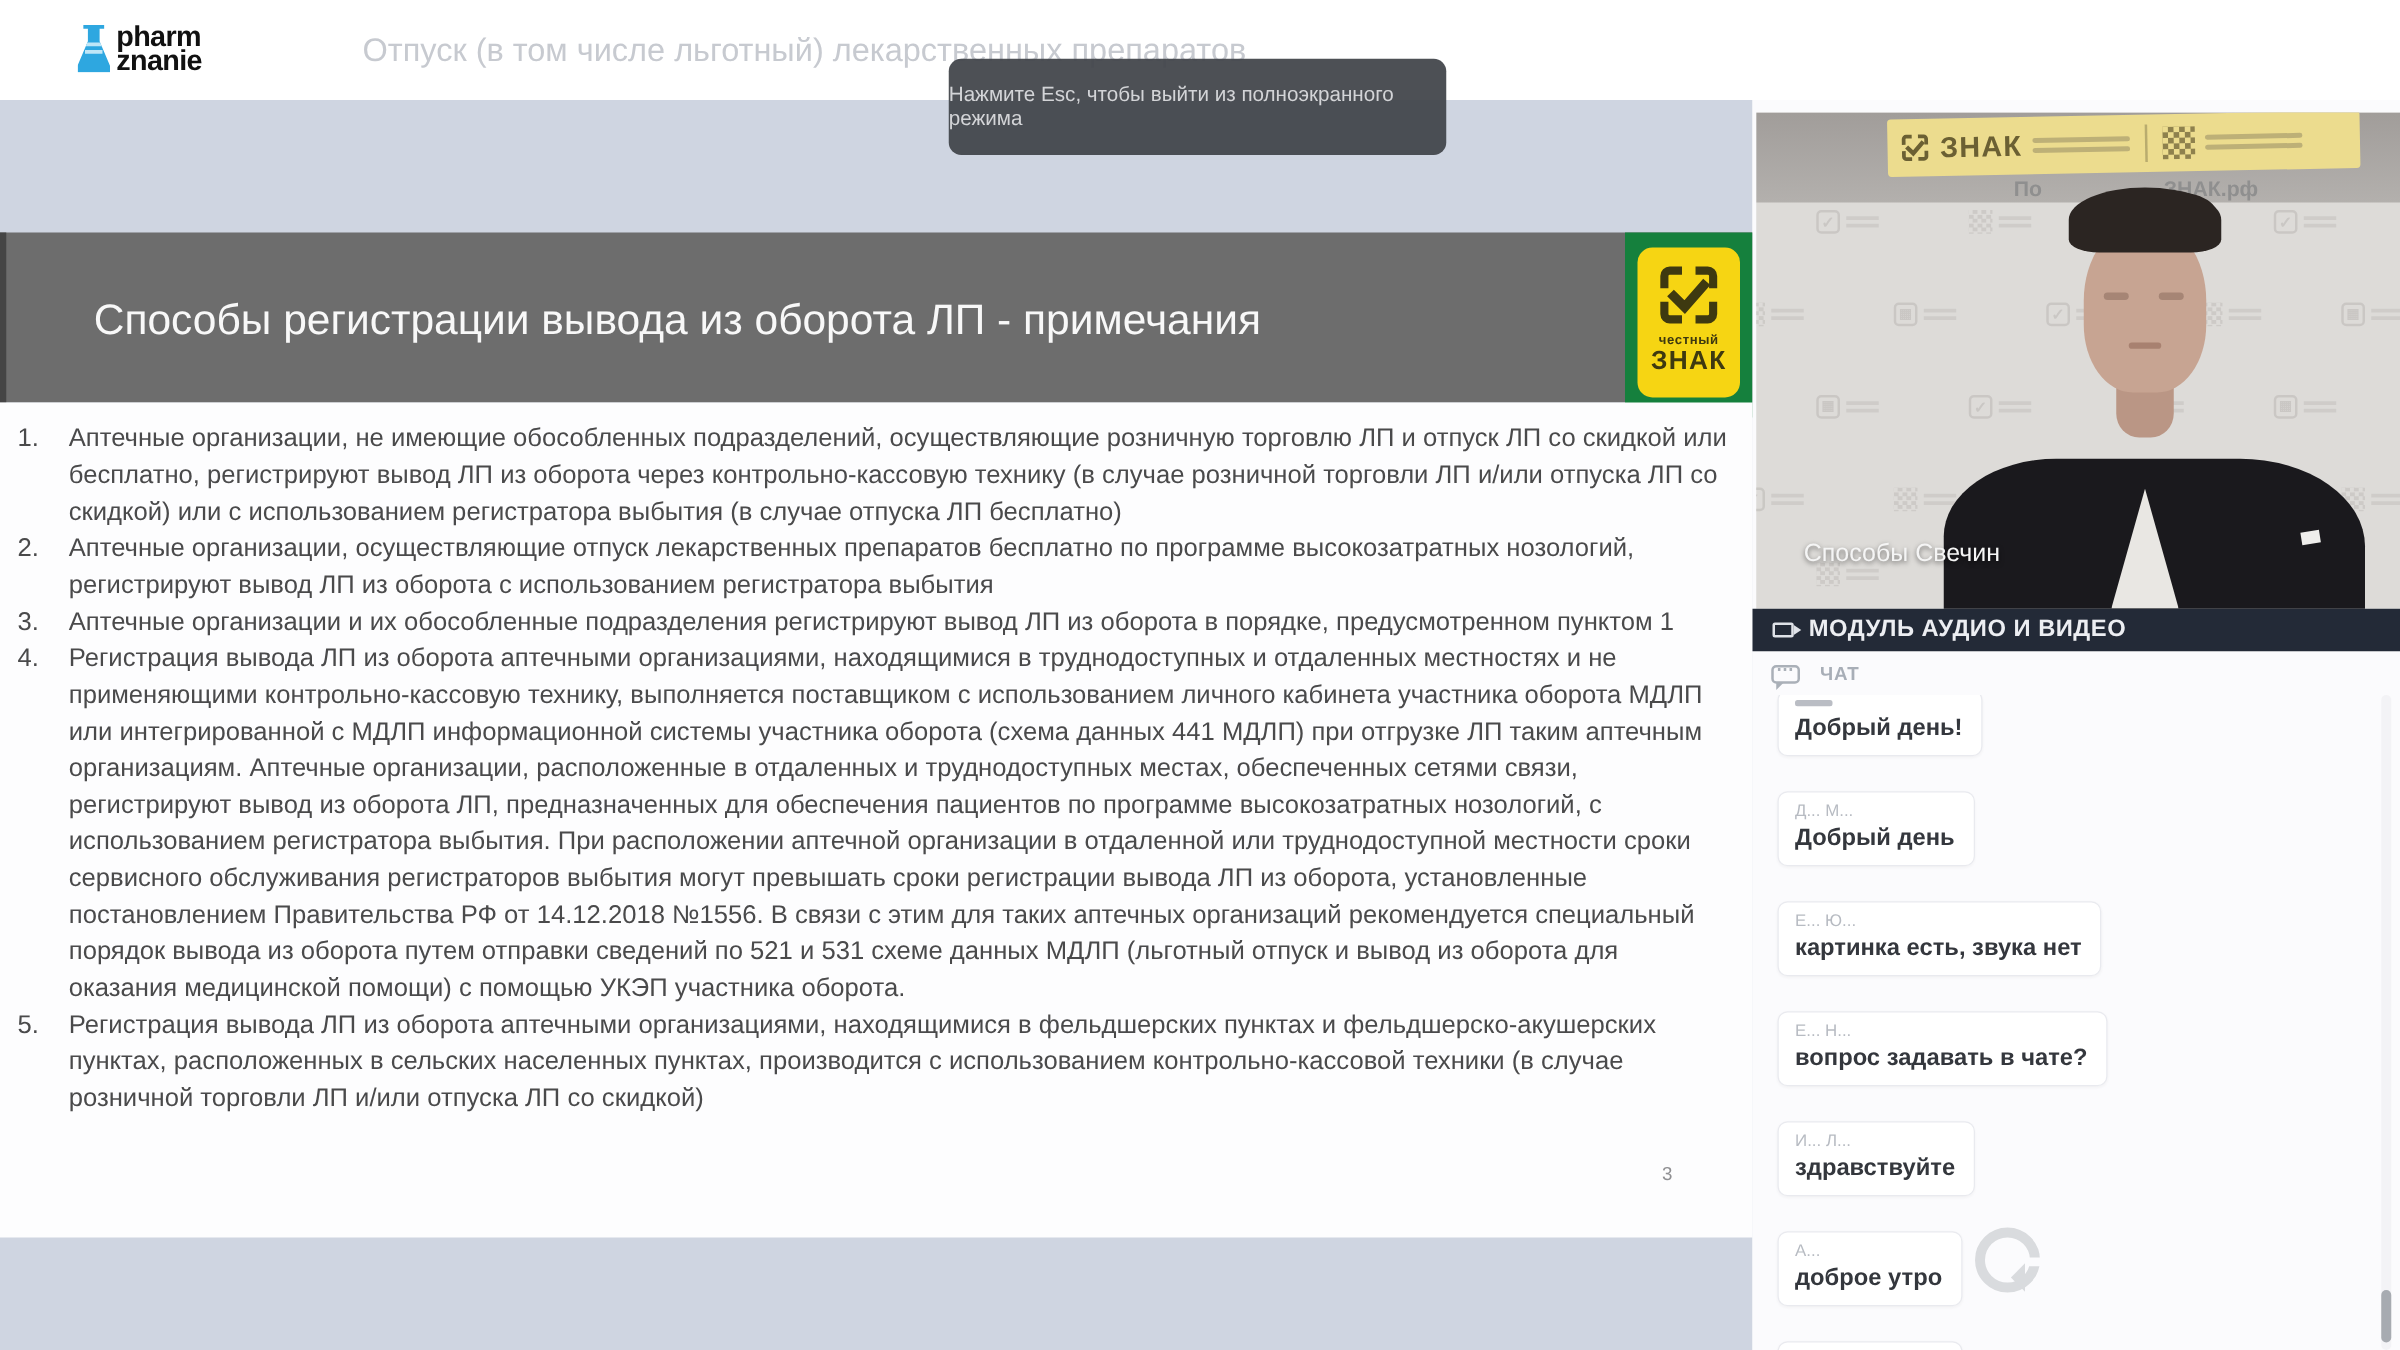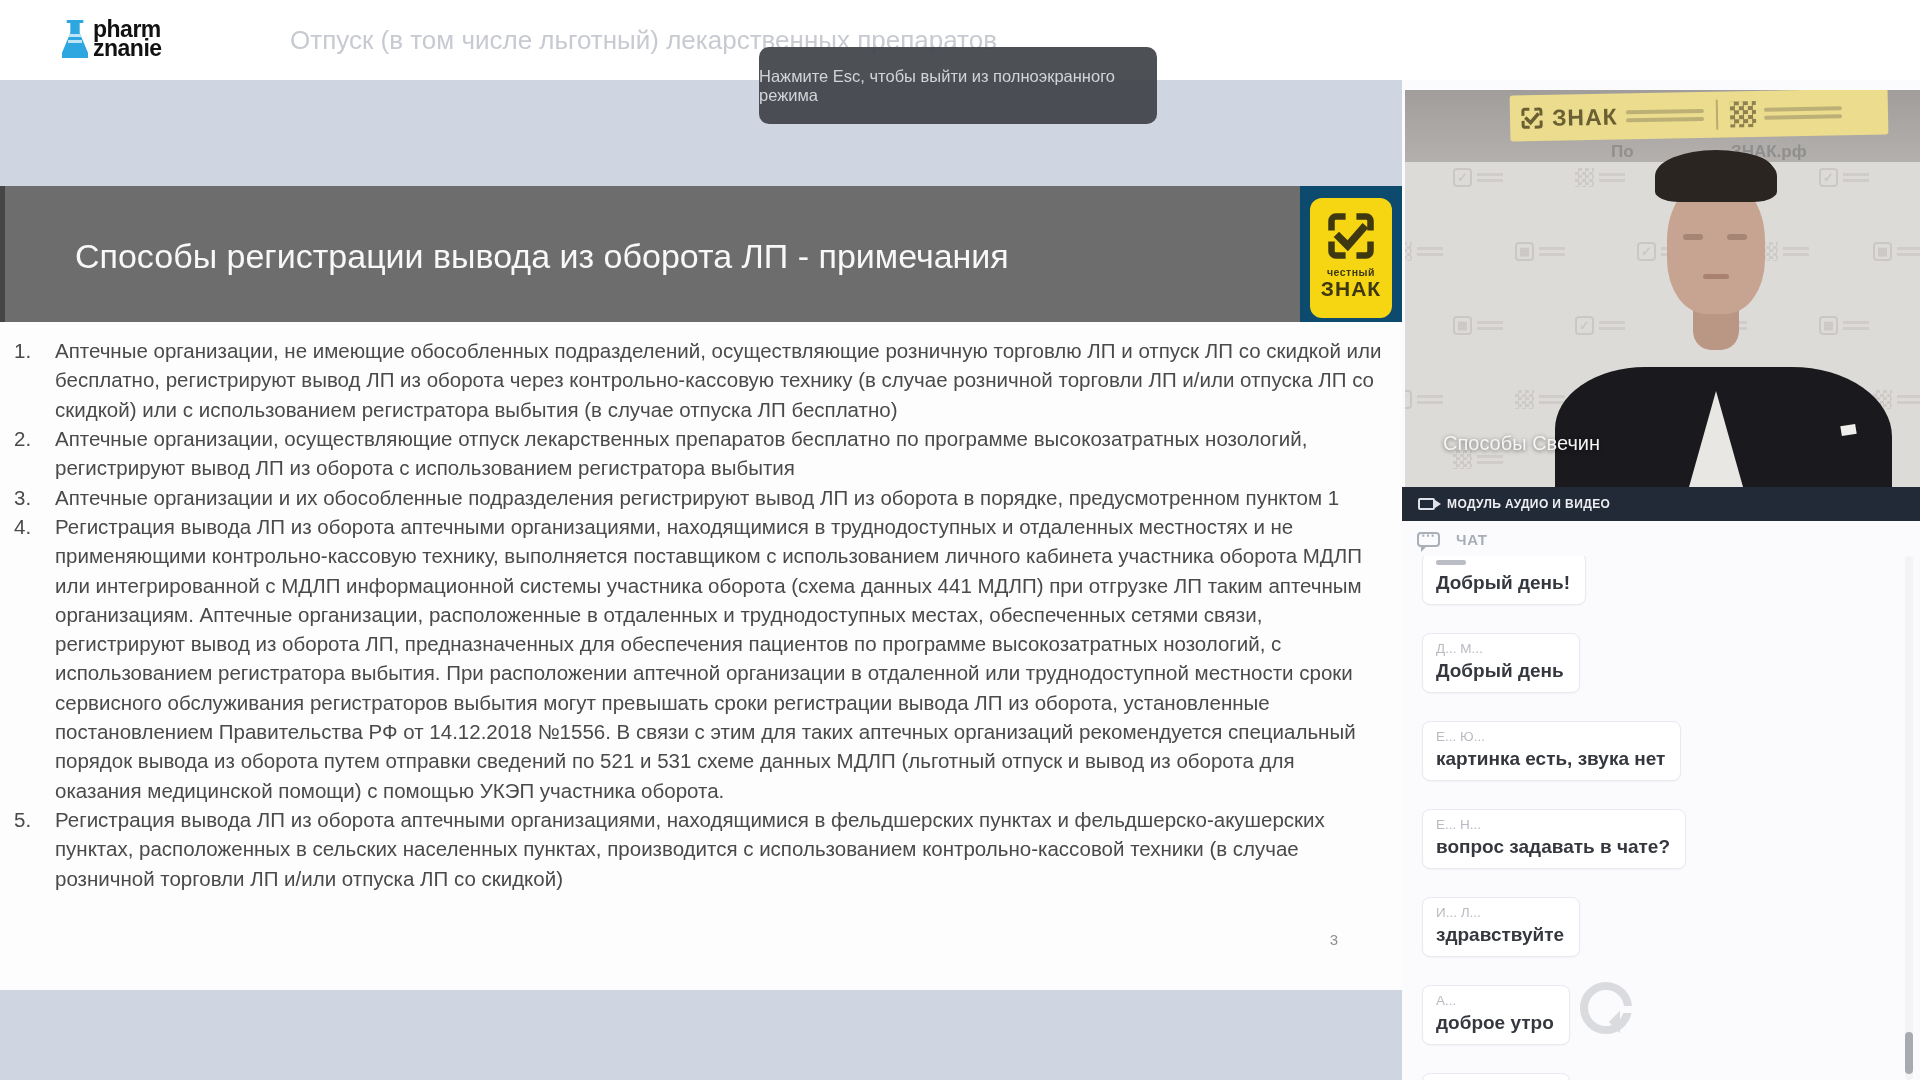--- a/index.html
+++ b/index.html
@@ -23,21 +23,21 @@
     background:rgba(66,69,74,0.94); border-radius:10px; z-index:60;
     display:flex; align-items:center; justify-content:center;
     font-size:16.5px; color:#d3d4d7; }
 
   
   .stage { position:absolute; left:0; top:80px; width:1402px; height:1000px; background:#cfd5e1; }
   .slide-banner { position:absolute; left:0; top:106px; width:1402px; height:136px; background:#6d6d6d; }
   .slide-banner::before { content:""; position:absolute; left:0; top:0; width:5px; height:136px; background:#454545; }
   .slide-title { position:absolute; left:75px; top:0; height:136px; line-height:140px;
     font-size:34px; color:#f8f8f8; white-space:nowrap; }
-  .badge-wrap { position:absolute; left:1300px; top:106px; width:102px; height:148px; background:#0c4a6e;text-align:right; }
+  .badge-wrap { position:absolute; left:1300px; top:106px; width:102px; height:148px; background:#15803d;text-align:right; }
   .badge { position:absolute; left:10px; top:12px; width:82px; height:120px; background:#f6d513;
     border-radius:12px; display:flex; flex-direction:column; align-items:center; padding-top:12px; }
   .badge svg { width:52px; height:52px; }
   .badge-top { font-size:10.5px; font-weight:700; color:#3e3910; margin-top:4px; letter-spacing:0.5px; }
   .badge-bottom { font-size:21px; font-weight:800; color:#3e3910; letter-spacing:1px; line-height:1; }
 
   .slide-body { position:absolute; left:0; top:242px; width:1402px; height:668px; background:#fdfdfe; }
   .slide-list { list-style:none; padding:14px 18px 0 14px; }
   .slide-list li { display:flex; font-size:20.5px; line-height:1.43; color:#4a4a4b; }
   .slide-list .num { flex:0 0 41px; }
@@ -91,21 +91,21 @@
     border-radius:50% 50% 46% 54%; transform:rotate(-3deg); }
   .speaker-name { position:absolute; left:38px; top:342px; z-index:3; font-size:20px; color:#f5f5f5;
     text-shadow:0 1px 4px rgba(0,0,0,.55); }
 
   
   .av-bar { position:absolute; left:0; top:407px; width:518px; height:34px; background:#232a37;
     display:flex; align-items:center; z-index:4; }
   .cam-icon { position:relative; width:17px; height:12px; border:2px solid #dfe2e8; border-radius:2px; margin:0 12px 0 16px; }
   .cam-icon::after { content:""; position:absolute; right:-8px; top:0px; border-left:6px solid #dfe2e8;
     border-top:4px solid transparent; border-bottom:4px solid transparent; }
-  .av-label { font-size:12px; font-weight:700; letter-spacing:.4px; color:#eceef2; }
+  .av-label { font-size:19px; font-weight:700; letter-spacing:.4px; color:#eceef2; }
 
   .chat-hdr { position:absolute; left:0; top:441px; width:518px; height:36px; display:flex; align-items:center; }
   .chat-icon { position:relative; width:23px; height:15px; border:2px solid #aab0b8; border-radius:4px; margin:0 16px 0 15px; }
   .chat-icon::before { content:"⋯"; position:absolute; left:2px; top:-7px; color:#aab0b8; font-size:14px; font-weight:700; }
   .chat-icon::after { content:""; position:absolute; left:2px; bottom:-7px; border-top:6px solid #aab0b8;
     border-right:6px solid transparent; }
   .chat-label { font-size:15px; font-weight:700; letter-spacing:.6px; color:#a8aeb7; }
 
   
   .chat-list { position:absolute; left:0; top:476px; width:505px; height:524px; overflow:hidden; padding-left:20px; }

